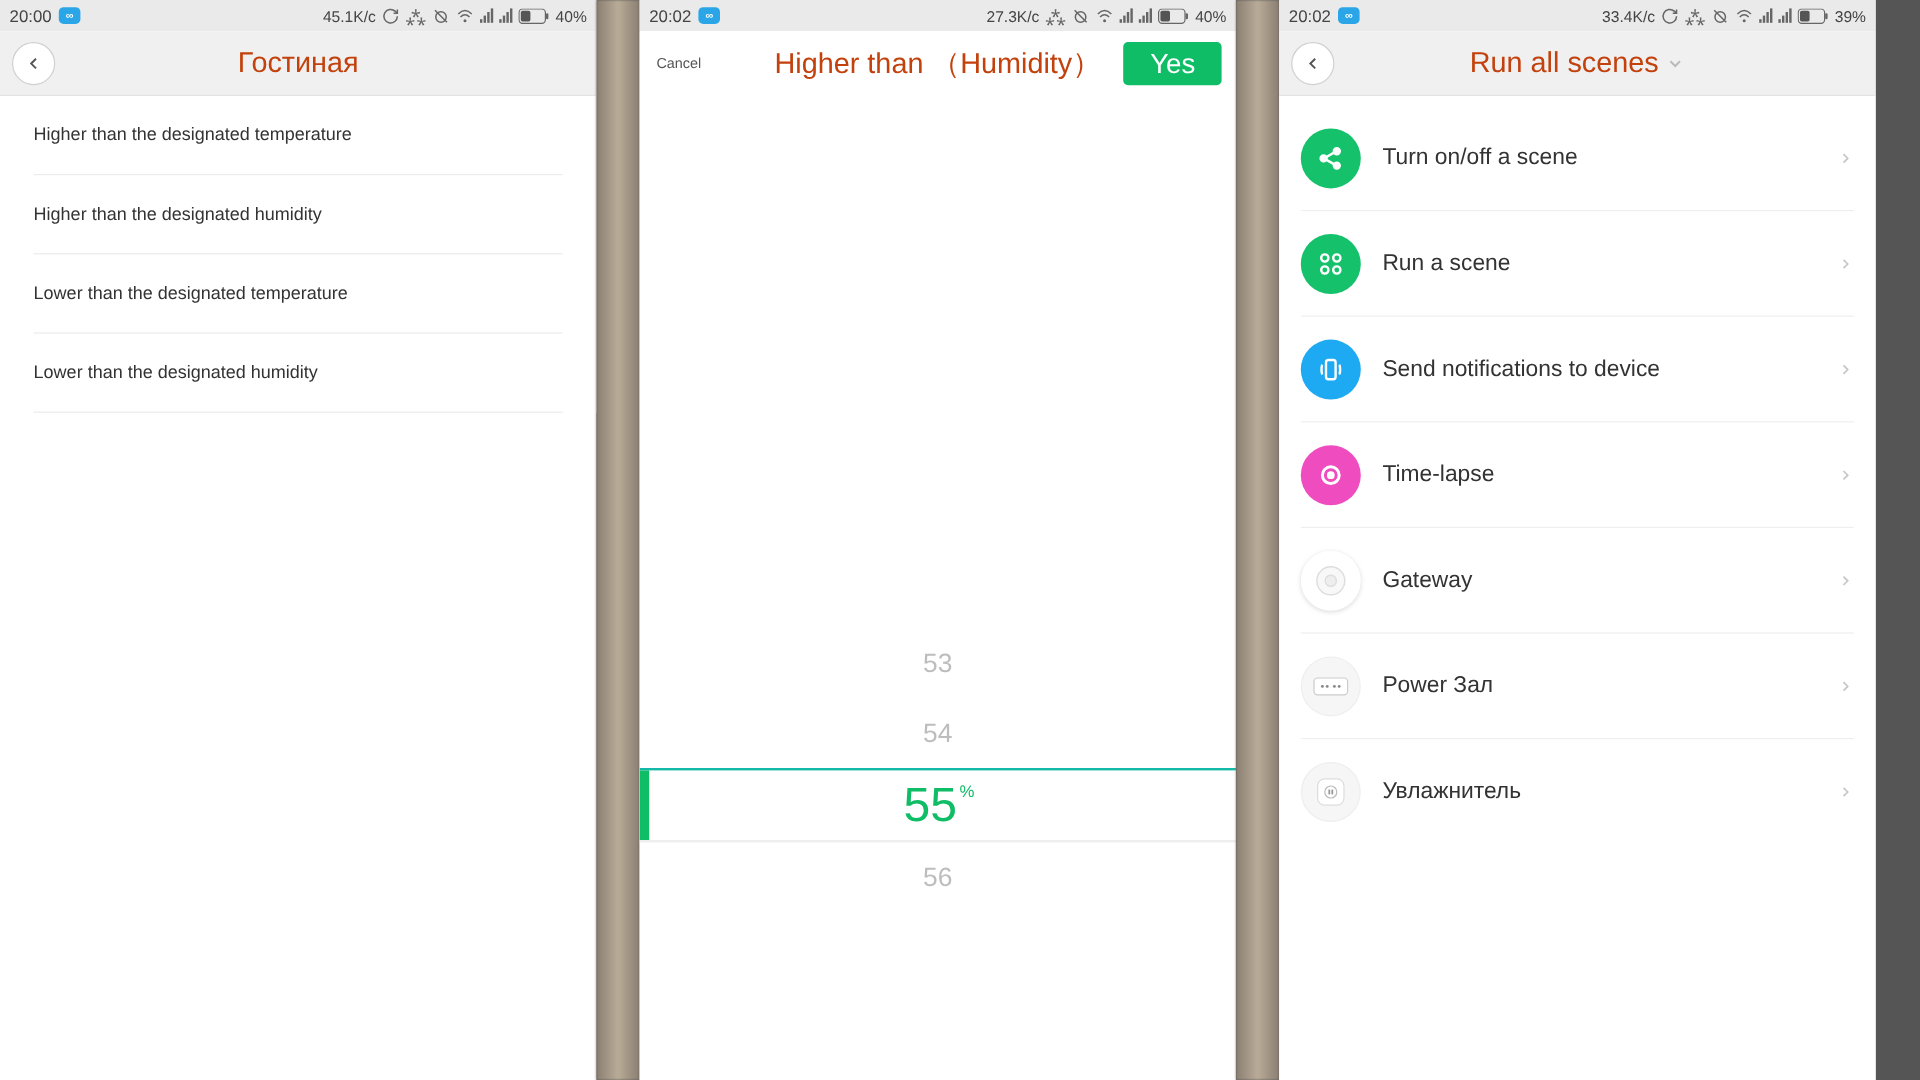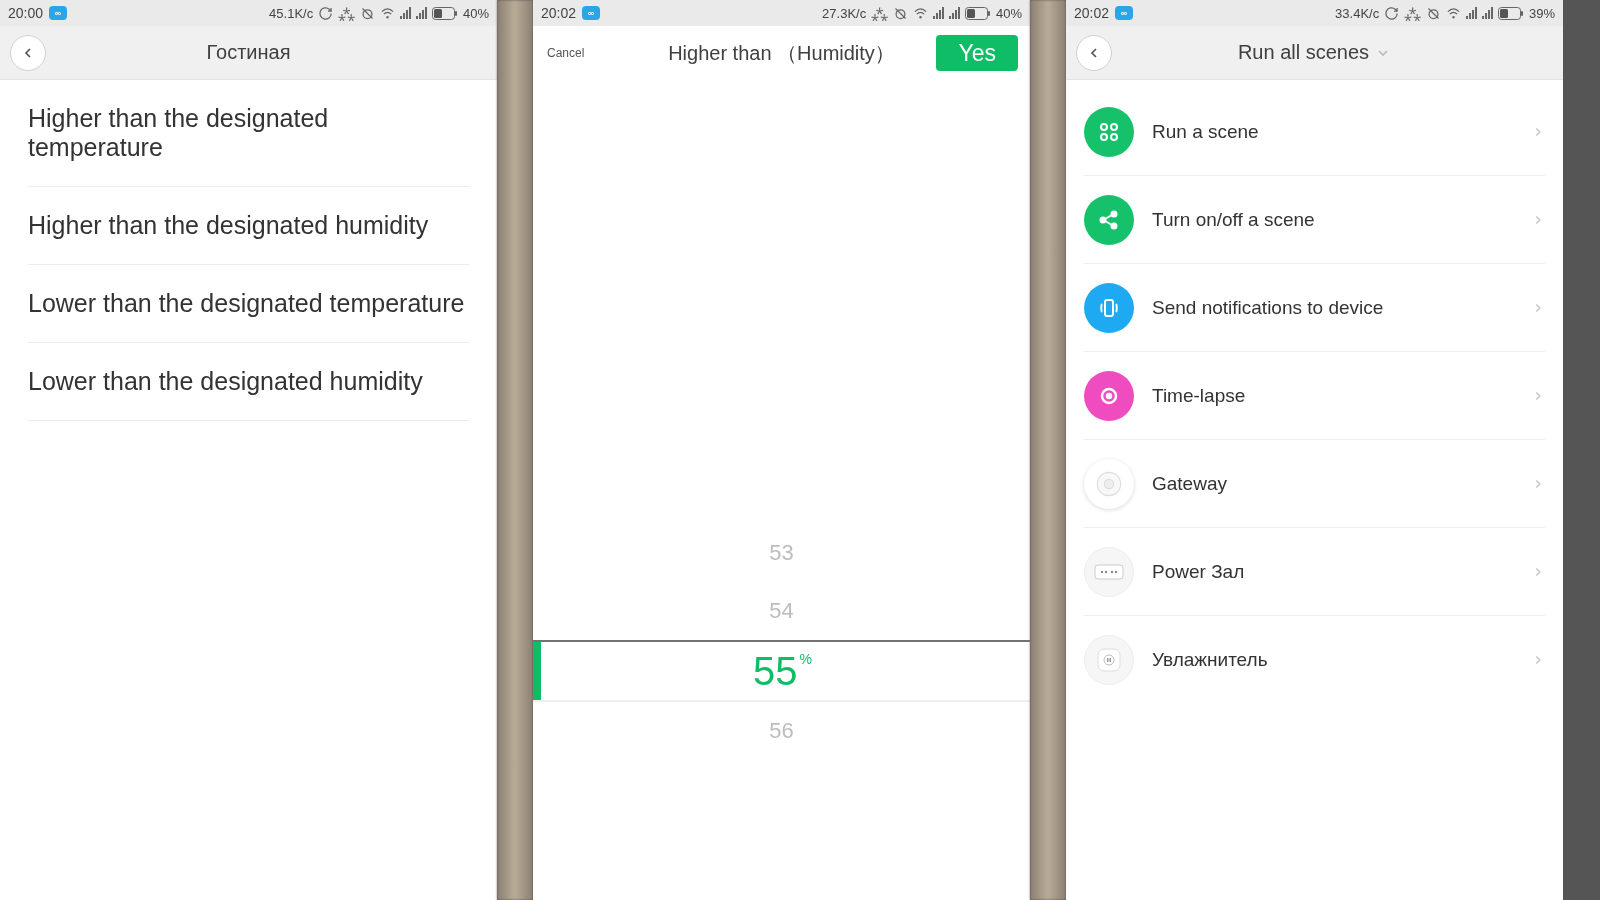--- a/index.html
+++ b/index.html
@@ -15,32 +15,32 @@
   .status .left { display:flex; align-items:center; gap:6px; }
   .status .right { display:flex; align-items:center; gap:5px; }
   .cloud { width:18px; height:14px; background:#2aa6e8; border-radius:4px; display:inline-flex; align-items:center; justify-content:center; color:#fff; font-size:9px; font-weight:bold; }
   .tiny { font-size:13px; }
   svg.ico { width:15px; height:15px; }
   .batpill { display:inline-flex; align-items:center; }
   
   .navbar { height:54px; background:#f0f0f0; border-bottom:1px solid #e3e3e3; display:flex; align-items:center; position:relative; }
   .navbar.white { background:#fff; border-bottom:none; }
   .backbtn { width:36px; height:36px; border-radius:50%; border:1px solid #d0d0d0; margin-left:10px; display:flex; align-items:center; justify-content:center; background:#fff; }
-  .navtitle { position:absolute; left:0; right:0; text-align:center; font-size:20px; color:#404040; pointer-events:none; }
+  .navtitle { position:absolute; left:0; right:0; text-align:center; font-size:24px; color:#c2410c; pointer-events:none; }
   .navtitle.withdrop { display:flex; align-items:center; justify-content:center; gap:6px; pointer-events:auto; }
   .cancel { font-size:12px; color:#555; margin-left:14px; }
   .yesbtn { position:absolute; right:12px; top:9px; height:36px; padding:0 22px; background:#0fbd67; color:#fff; border-radius:4px; display:flex; align-items:center; font-size:23px; }
   
   .list1 { padding:0 28px; background:#fff; }
-  .row1 { padding:24px 0; font-size:25px; color:#333; border-bottom:1px solid #ececec; }
+  .row1 { padding:24px 0; font-size:15px; color:#333; border-bottom:1px solid #ececec; }
   
   .pickerwrap { flex:1; position:relative; background:#fff; }
   .pickercol { position:absolute; left:0; right:0; bottom:16px; height:400px; overflow:hidden; }
   .pline { text-align:center; font-size:22px; color:#bdbdbd; height:58px; line-height:58px; }
-  .psel { border-top:2px solid #737373; border-bottom:2px solid #eee; position:relative; height:62px; display:flex; align-items:center; justify-content:center; }
+  .psel { border-top:2px solid #14b8a6; border-bottom:2px solid #eee; position:relative; height:62px; display:flex; align-items:center; justify-content:center; }
   .psel::before { content:""; position:absolute; left:0; top:0; bottom:0; width:8px; background:#0fbd67; }
   .psel .num { font-size:40px; color:#0fbd67; font-weight:500; position:relative; }
   .psel .pct { font-size:14px; color:#0fbd67; position:relative; top:-12px; left:2px; }
   
   .list3 { padding:8px 18px 0 18px; background:#fff; flex:1; }
   .row3 { display:flex; align-items:center; height:88px; border-bottom:1px solid #efefef; }
   .row3:last-child { border-bottom:none; }
   .iconcirc { width:50px; height:50px; border-radius:50%; display:flex; align-items:center; justify-content:center; margin-right:18px; flex:0 0 50px; }
   .ic-green  { background:#15c26b; }
   .ic-green2 { background:#15c26b; }
@@ -235,44 +235,44 @@
       <div class="navtitle withdrop">
         <span>Run all scenes</span>
         <svg width="16" height="16" viewBox="0 0 24 24" fill="none" stroke="#bbb" stroke-width="2.5" class="dropchev">
             <polyline points="6 9 12 15 18 9"></polyline>
           </svg>
       </div>
     </div>
     <div class="list3">
 
       <div class="row3">
+        <div class="iconcirc ic-green2">
+          <svg width="24" height="24" viewBox="0 0 24 24" fill="none" stroke="#fff" stroke-width="2">
+              <circle cx="6" cy="12" r="2.5" fill="#fff"></circle>
+              <circle cx="17" cy="6" r="2.5" fill="#fff"></circle>
+              <circle cx="17" cy="18" r="2.5" fill="#fff"></circle>
+              <path d="M8 11l7-4M8 13l7 4"></path>
+            </svg>
+        </div>
+        <div class="label">Turn on/off a scene</div>
+        <svg class="chev" width="14" height="14" viewBox="0 0 24 24" fill="none" stroke="currentColor" stroke-width="2.5">
+            <polyline points="9 18 15 12 9 6"></polyline>
+          </svg>
+      </div>
+
+      <div class="row3">
         <div class="iconcirc ic-green">
           <svg width="24" height="24" viewBox="0 0 24 24" fill="none" stroke="#fff" stroke-width="2">
               <circle cx="7" cy="7" r="3"></circle>
               <circle cx="17" cy="7" r="3"></circle>
               <circle cx="7" cy="17" r="3"></circle>
               <circle cx="17" cy="17" r="3"></circle>
             </svg>
         </div>
         <div class="label">Run a scene</div>
-        <svg class="chev" width="14" height="14" viewBox="0 0 24 24" fill="none" stroke="currentColor" stroke-width="2.5">
-            <polyline points="9 18 15 12 9 6"></polyline>
-          </svg>
-      </div>
-
-      <div class="row3">
-        <div class="iconcirc ic-green2">
-          <svg width="24" height="24" viewBox="0 0 24 24" fill="none" stroke="#fff" stroke-width="2">
-              <circle cx="6" cy="12" r="2.5" fill="#fff"></circle>
-              <circle cx="17" cy="6" r="2.5" fill="#fff"></circle>
-              <circle cx="17" cy="18" r="2.5" fill="#fff"></circle>
-              <path d="M8 11l7-4M8 13l7 4"></path>
-            </svg>
-        </div>
-        <div class="label">Turn on/off a scene</div>
         <svg class="chev" width="14" height="14" viewBox="0 0 24 24" fill="none" stroke="currentColor" stroke-width="2.5">
             <polyline points="9 18 15 12 9 6"></polyline>
           </svg>
       </div>
 
       <div class="row3">
         <div class="iconcirc ic-blue">
           <svg width="24" height="24" viewBox="0 0 24 24" fill="none" stroke="#fff" stroke-width="2">
               <rect x="8" y="4" width="8" height="16" rx="2"></rect>
               <path d="M5 8c-1 1-1 7 0 8M19 8c1 1 1 7 0 8"></path>

